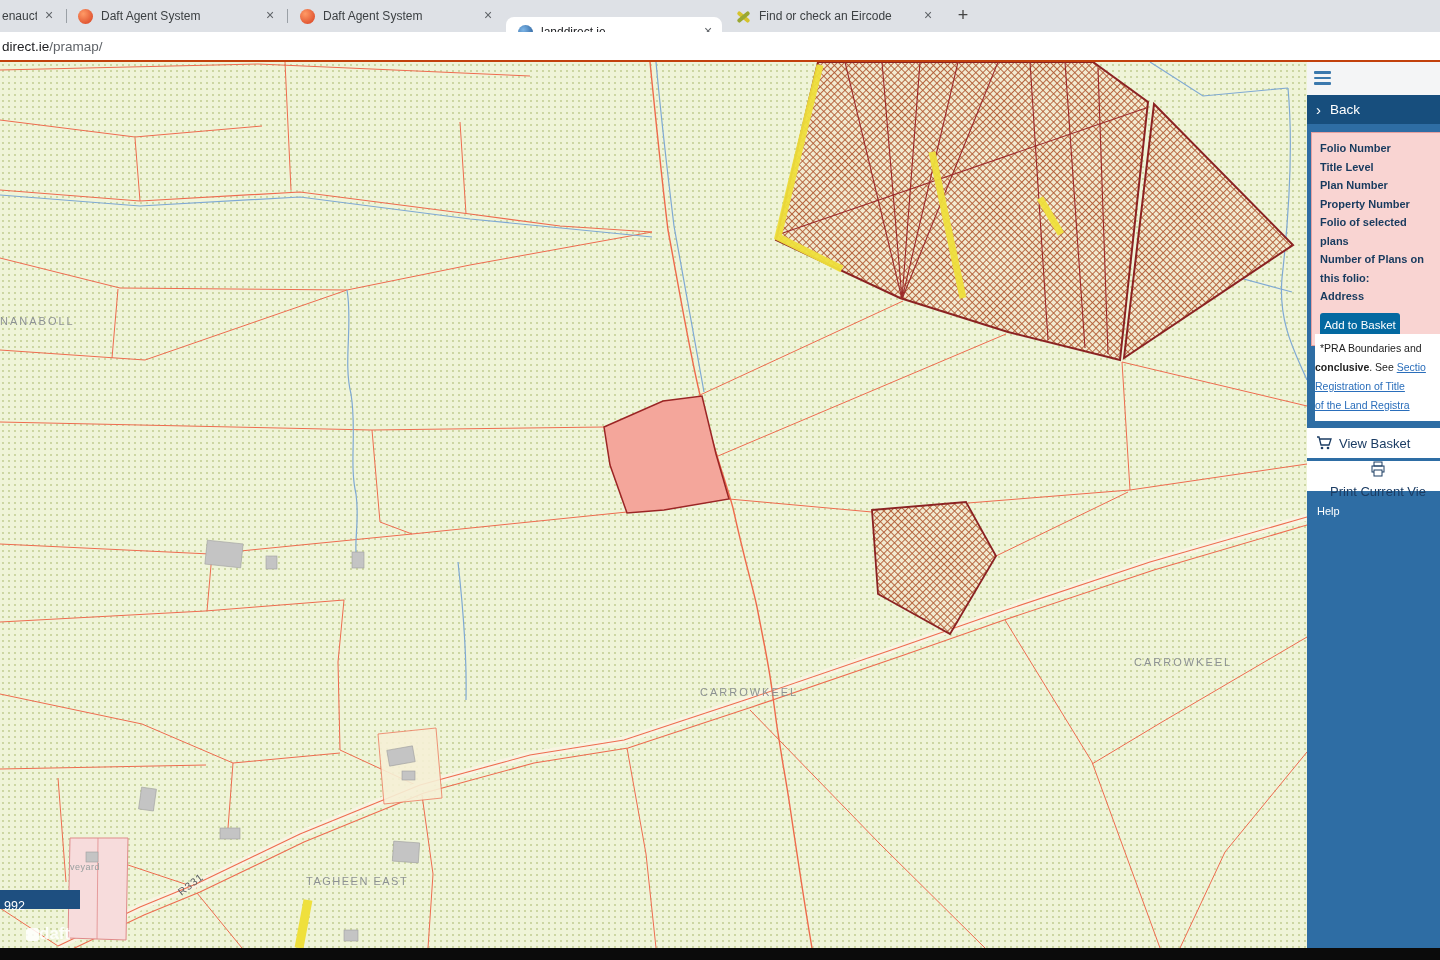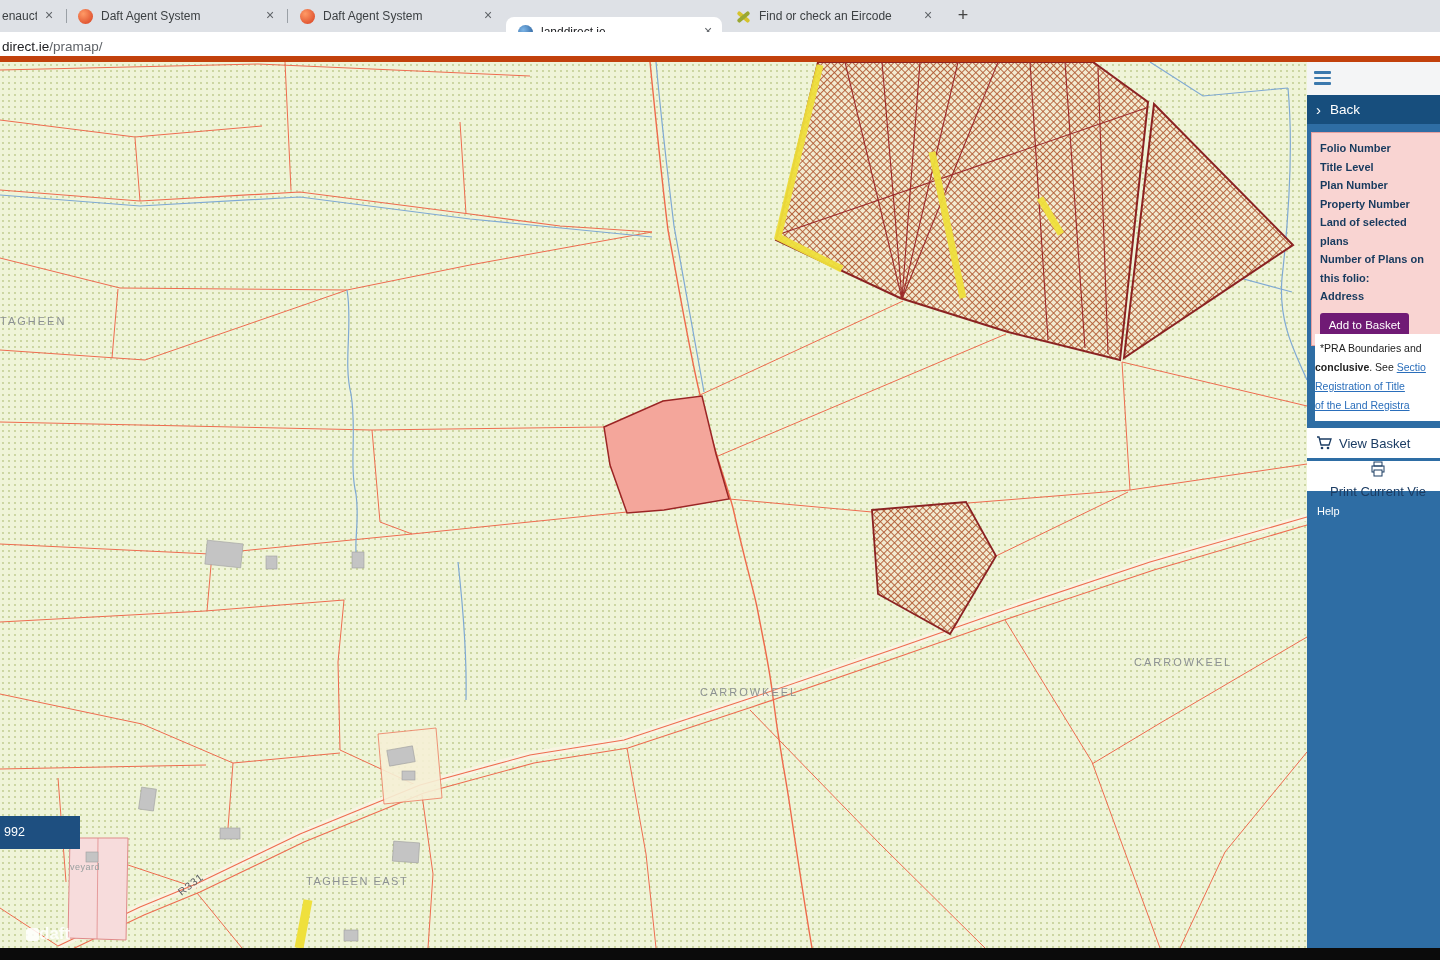--- a/index.html
+++ b/index.html
@@ -17,49 +17,49 @@
   .fav-daft{background:radial-gradient(circle at 35% 32%,#ff9a66,#d63d1f);}
   .fav-land{background:radial-gradient(circle at 35% 32%,#7db6e8,#1b4f8c);}
   .fav-eir{background:transparent;border-radius:0;}
   .fav-eir::before,.fav-eir::after{content:"";position:absolute;left:0;top:6px;width:15px;height:4px;border-radius:2px;}
   .fav-eir::before{background:#d6c32c;transform:rotate(40deg);}
   .fav-eir::after{background:#9aa832;transform:rotate(-40deg);}
   .tabsep{position:absolute;top:9px;width:1px;height:14px;background:#9aa0a6;}
   .newtab{position:absolute;left:952px;top:5px;width:22px;height:22px;text-align:center;line-height:21px;
        font-size:18px;color:#444;cursor:pointer;border-radius:50%;}
   .urlbar{position:absolute;left:0;top:32px;width:1440px;height:30px;background:#fff;
-       border-bottom:6px solid #c2410c;box-sizing:border-box;}
+       border-bottom:2px solid #c2410c;box-sizing:border-box;}
   .urltext{position:absolute;left:2px;top:0;height:30px;line-height:29px;font-size:13.5px;white-space:nowrap;}
   .url-domain{color:#202124;}
   .url-path{color:#5f6368;}
   
   .map{position:absolute;left:0;top:62px;width:1307px;height:886px;overflow:hidden;
        background-color:#eff4d8;
        background-image:radial-gradient(#c9d49e 0.7px,transparent 0.8px);
        background-size:6px 6px;}
   .map-label{position:absolute;color:#8d9294;font-size:11px;letter-spacing:2px;white-space:nowrap;}
   .map-label.small{font-size:9px;letter-spacing:0.5px;color:#98a0a0;}
   .road-ref{position:absolute;color:#5a5f63;font-size:10.5px;letter-spacing:1px;transform:rotate(-38deg);}
-  .scalebadge{position:absolute;left:0;top:754px;width:80px;height:33px;background:#1e4f80;color:#fff;
+  .scalebadge{position:absolute;left:0;top:828px;width:80px;height:19px;background:#1e4f80;color:#fff;
        font-size:12.5px;line-height:33px;padding-left:4px;box-sizing:border-box;}
   .watermark{position:absolute;left:26px;top:862px;display:flex;align-items:center;gap:0;
        color:rgba(255,255,255,.85);font-size:17px;font-weight:bold;}
   .watermark .wicon{width:13px;height:13px;background:rgba(255,255,255,.85);border-radius:3px;}
   
   .sidebar{position:absolute;left:1307px;top:62px;width:133px;height:886px;background:#2e6da4;overflow:hidden;}
   .sb-top{position:absolute;left:0;top:0;right:0;height:33px;background:#f4f5f6;}
   .hamburger{position:absolute;left:7px;top:9px;width:18px;cursor:pointer;}
   .hamburger span{display:block;width:17px;height:2.5px;background:#3b79ad;margin-bottom:3px;border-radius:1px;}
   .sb-back{position:absolute;left:0;top:33px;right:0;height:29px;background:#174e7d;color:#fff;
        font-size:13.5px;display:flex;align-items:center;gap:9px;padding-left:9px;cursor:pointer;}
   .chev{font-size:15px;line-height:1;}
   .sb-info{position:absolute;left:4px;right:0;top:70px;background:#f9d4d2;border:1px solid #e6a0a0;
        border-right:none;padding:6px 16px 8px 8px;}
   .info-row{font-weight:bold;font-size:11px;color:#173a5e;line-height:18.5px;}
-  .basket-btn{margin-top:7px;width:89px;height:24px;background:#701a75;color:#fff;font-size:11.5px;
+  .basket-btn{margin-top:7px;width:80px;height:24px;background:#0369a1;color:#fff;font-size:11.5px;
        line-height:24px;text-align:center;border-radius:3px;cursor:pointer;}
   .sb-disc{position:absolute;left:8px;right:0;top:272px;background:#fff;padding:5px 2px 6px 0;
        font-size:10.5px;line-height:19px;color:#222;white-space:nowrap;overflow:hidden;}
   .sb-disc a{color:#2a6ebb;text-decoration:underline;cursor:pointer;}
   .d1{padding-left:5px;}
   .sb-menurow{position:absolute;left:0;right:0;height:30px;background:#fff;color:#1b3c63;font-size:13px;
        display:flex;align-items:center;gap:7px;padding-left:9px;cursor:pointer;}
   .mi{display:inline-flex;width:16px;height:16px;color:#1b3c63;}
   .sb-help{position:absolute;left:0;right:0;top:436px;height:26px;color:#fff;font-size:11px;
        line-height:26px;padding-left:10px;cursor:pointer;}
@@ -214,21 +214,21 @@
         <rect x="220" y="766" width="20" height="11"></rect>
         <rect x="393" y="780" width="26" height="20" transform="rotate(4 406 790)"></rect>
         <rect x="344" y="868" width="14" height="11"></rect>
         <rect x="86" y="790" width="12" height="10"></rect>
       </g>
 
       <path d="M308,838 L299,886" stroke="#efe03c" stroke-width="9" fill="none"></path>
     </svg>
 
     
-    <div class="map-label" style="left:0;top:253px;">TAGHEEN</div>
+    <div class="map-label" style="left:0;top:253px;">NANABOLL</div>
     <div class="map-label" style="left:700px;top:624px;">CARROWKEEL</div>
     <div class="map-label" style="left:1134px;top:594px;">CARROWKEEL</div>
     <div class="map-label" style="left:306px;top:813px;letter-spacing:1.5px;">TAGHEEN EAST</div>
     <div class="map-label small" style="left:70px;top:800px;">veyard</div>
     <div class="road-ref" style="left:176px;top:816px;">R331</div>
 
     <div class="scalebadge">992</div>
     <div class="watermark">
       <span class="wicon"></span>
       <span>daft</span>
@@ -246,21 +246,21 @@
     <div class="sb-back">
       <span class="chev">›</span>
       <span>Back</span>
     </div>
 
     <div class="sb-info">
       <div class="info-row">Folio Number</div>
       <div class="info-row">Title Level</div>
       <div class="info-row">Plan Number</div>
       <div class="info-row">Property Number</div>
-      <div class="info-row">Land of selected plans</div>
+      <div class="info-row">Folio of selected plans</div>
       <div class="info-row">Number of Plans on this folio:</div>
       <div class="info-row">Address</div>
       <div class="basket-btn">Add to Basket</div>
     </div>
 
     <div class="sb-disc">
       <div class="d1">*PRA Boundaries and</div>
       <div><b>conclusive</b><span>. See </span><a>Sectio</a></div>
       <div><a>Registration of Title</a></div>
       <div><a>of the Land Registra</a></div>

